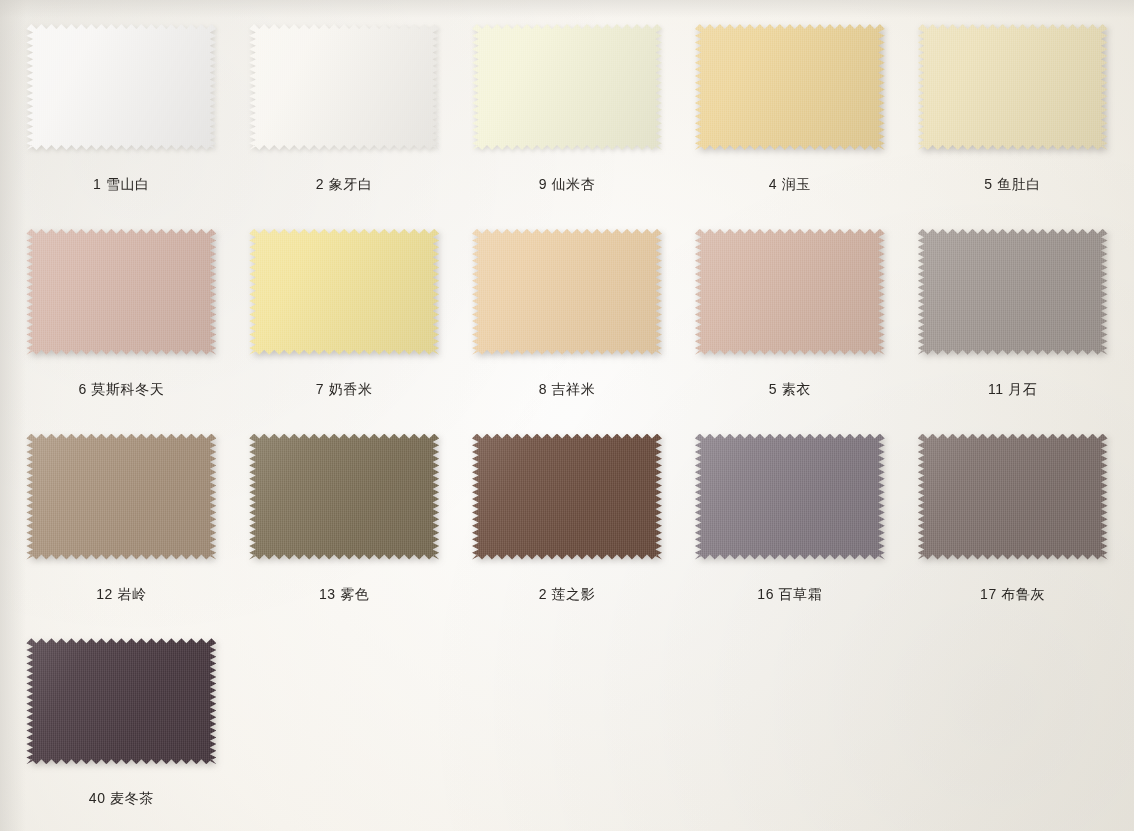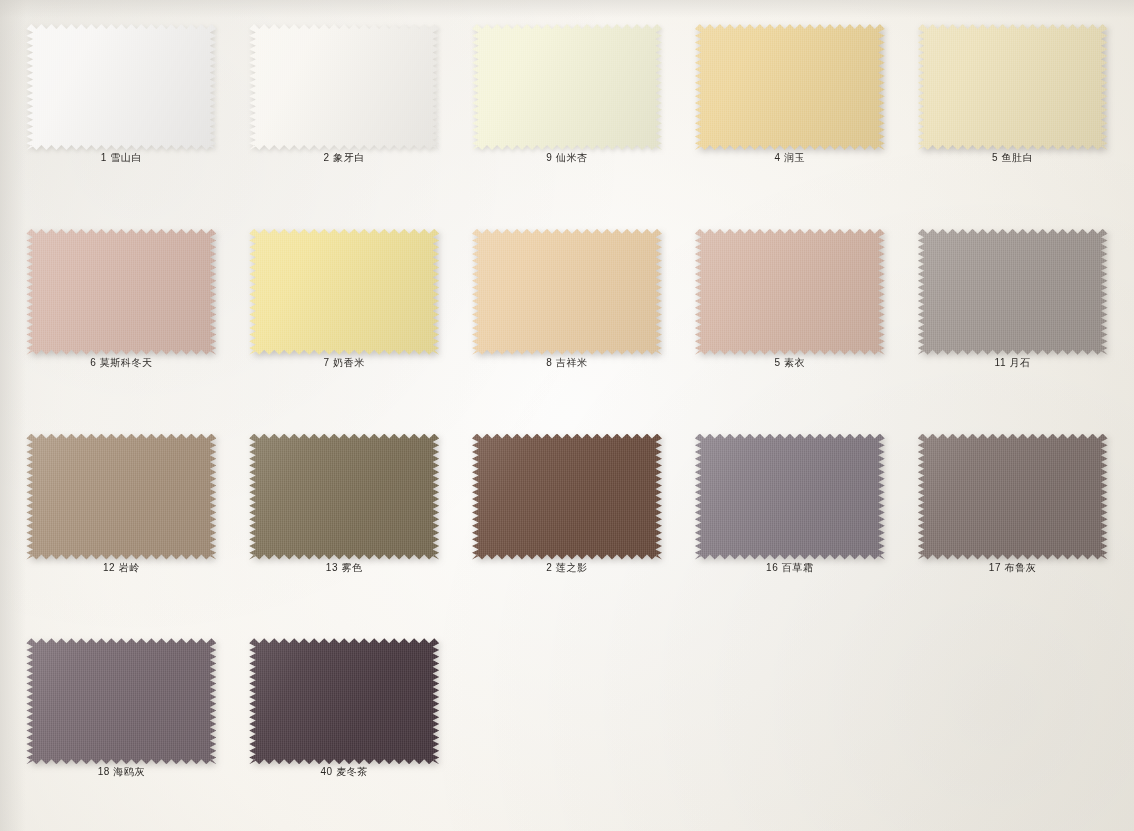--- a/index.html
+++ b/index.html
@@ -121,22 +121,22 @@
     inset: 0;
     pointer-events: none;
     background: linear-gradient(118deg,
       rgba(255,255,255,0.13) 0%,
       rgba(255,255,255,0.04) 26%,
       rgba(0,0,0,0.035) 62%,
       rgba(0,0,0,0.075) 100%);
   }
 
   .label {
-    margin-top: 1px;
-    font-size: 10px;
+    margin-top: 26px;
+    font-size: 14px;
     letter-spacing: 0.6px;
     color: #2a2724;
     white-space: nowrap;
     text-align: center;
     font-weight: 500;
   }
 
   
   .cell.pale .swatch-wrap { filter: drop-shadow(1px 2px 2px rgba(120,112,104,0.22)); }
 </style>
@@ -275,29 +275,20 @@
         <div class="swatch-wrap">
           <div class="swatch-inner" style="background-color: rgb(125, 111, 107);">
             <div class="weave"></div>
             <div class="sheen"></div>
           </div>
         </div>
         <div class="label">17 布鲁灰</div>
       </div>
       <div class="cell">
         <div class="swatch-wrap">
-          <div class="swatch-inner" style="background-color: rgb(117, 103, 110);">
-            <div class="weave"></div>
-            <div class="sheen"></div>
-          </div>
-        </div>
-        <div class="label">18 海鸥灰</div>
-      </div>
-      <div class="cell">
-        <div class="swatch-wrap">
           <div class="swatch-inner" style="background-color: rgb(74, 59, 66);">
             <div class="weave"></div>
             <div class="sheen"></div>
           </div>
         </div>
         <div class="label">40 麦冬茶</div>
       </div>
     </div>
 </div>
 

